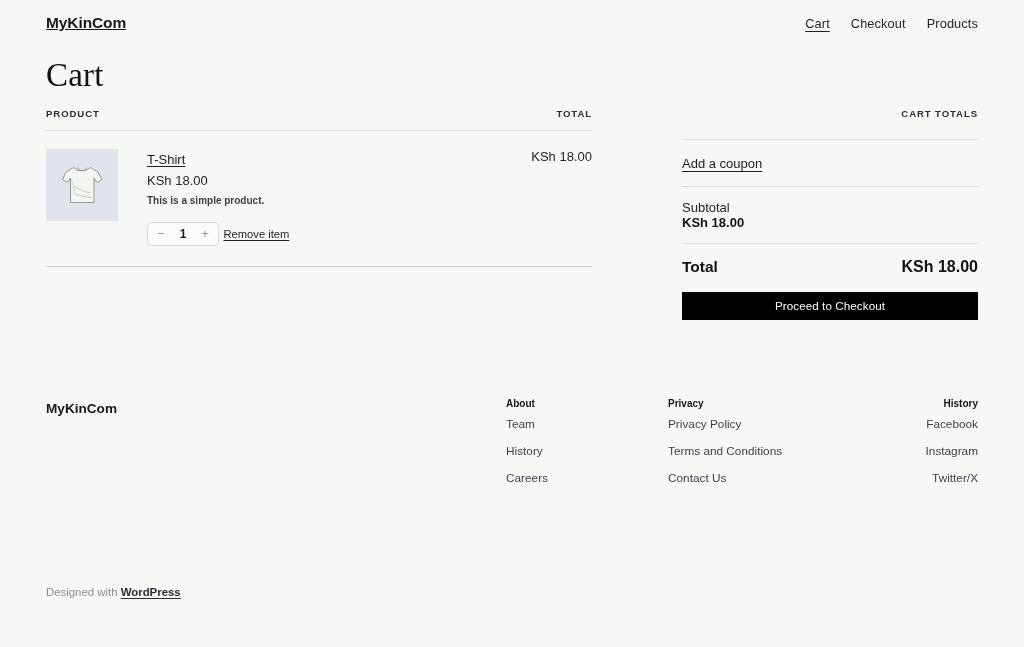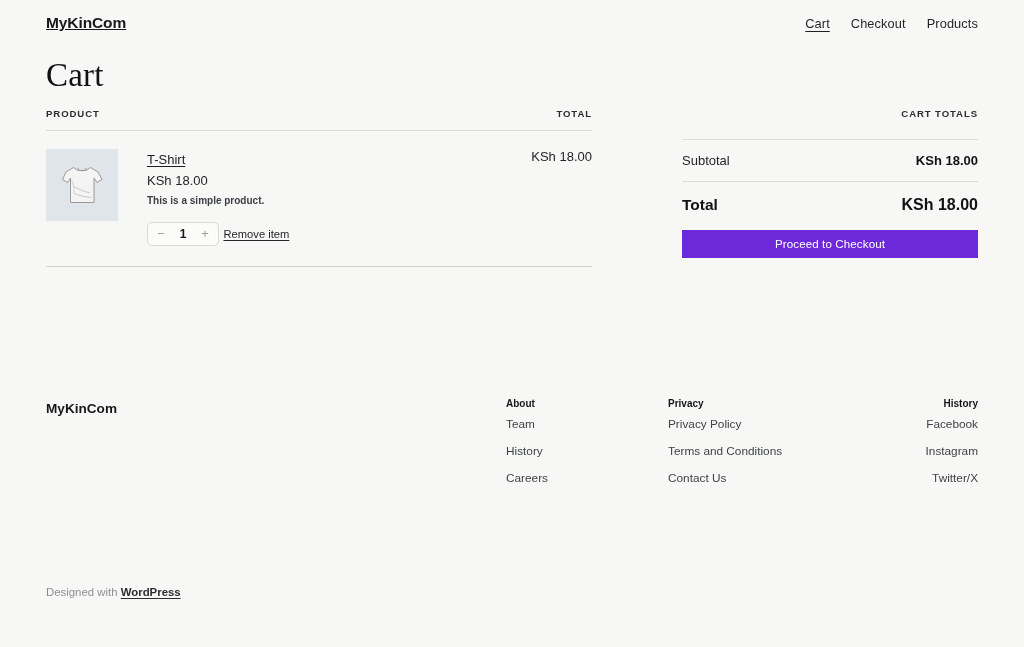--- a/index.html
+++ b/index.html
@@ -202,20 +202,21 @@
     color: #1b1e22;
     text-decoration: underline;
     text-underline-offset: 3px;
   }
   .subtotal-row {
     display: flex;
     align-items: baseline;
     justify-content: space-between;
     padding: 13px 0 13px 0;
     border-bottom: 1px solid #dcdcdc;
+    flex-direction: column;
   }
   .subtotal-label {
     font-size: 13px;
     color: #22262a;
   }
   .subtotal-value {
     font-size: 13px;
     font-weight: 700;
     color: #101214;
   }
@@ -233,21 +234,21 @@
   .total-value {
     font-size: 16px;
     font-weight: 700;
     color: #101214;
   }
   .checkout-btn {
     display: block;
     width: 100%;
     height: 28px;
     border: 0;
-    background: #6d28d9;
+    background: #000000;
     color: #ffffff;
     font-size: 11.6px;
     font-family: "Liberation Sans", sans-serif;
     letter-spacing: 0.1px;
     cursor: pointer;
     text-align: center;
     line-height: 28px;
     padding: 0;
   }
 
@@ -350,20 +351,23 @@
           </td>
           <td class="td-total">KSh 18.00</td>
         </tr>
       </tbody>
     </table>
   </div>
 
   <aside class="cart-right">
     <div class="totals-heading">CART TOTALS</div>
 
+    <div class="coupon-row">
+      <a class="coupon-link" href="#">Add a coupon</a>
+    </div>
 
     <div class="subtotal-row">
       <span class="subtotal-label">Subtotal</span>
       <span class="subtotal-value">KSh 18.00</span>
     </div>
 
     <div class="total-row">
       <span class="total-label">Total</span>
       <span class="total-value">KSh 18.00</span>
     </div>

